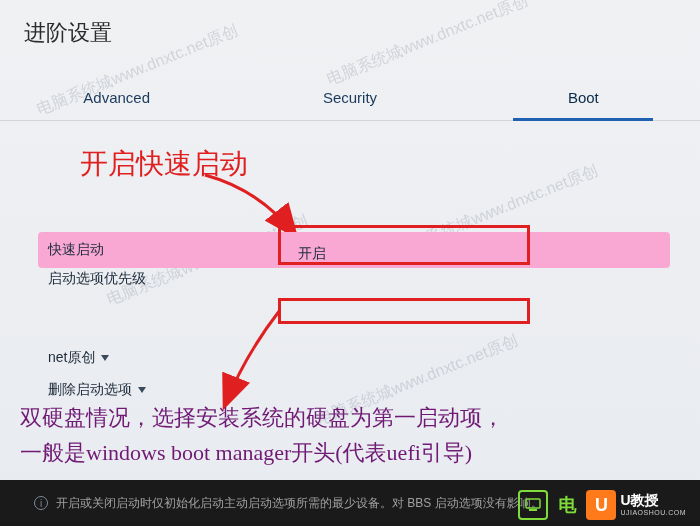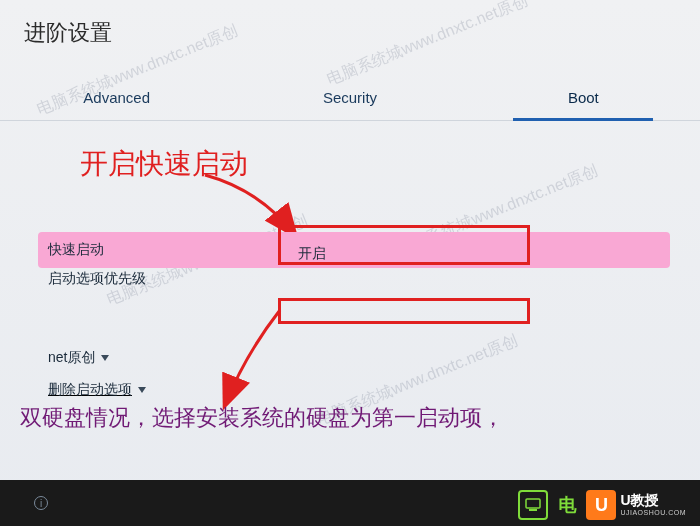--- a/index.html
+++ b/index.html
@@ -79,21 +79,21 @@
       color: #1a2a3a;
     }
     .row-value {
       font-size: 14px;
       color: #1a2a3a;
       margin-top: 8px;
     }
     .row-priority { top: 261px; padding-left: 10px; }
     .row-option1 { top: 306px; padding-left: 10px; }
     .row-add { top: 340px; padding-left: 10px; }
-    .row-del { top: 372px; padding-left: 10px; text-decoration: underline; }
+    .row-del { top: 372px; padding-left: 10px; }
     .dropdown-icon {
       display: inline-block;
       margin-left: 6px;
       width: 0;
       height: 0;
       border-left: 4px solid transparent;
       border-right: 4px solid transparent;
       border-top: 6px solid #3a4a5a;
       vertical-align: middle;
     }
@@ -271,24 +271,26 @@
   <defs>
     <marker id="ah2" markerWidth="12" markerHeight="10" refX="10" refY="5" orient="auto">
       <polygon points="0 0, 12 5, 0 10" fill="#e02020"></polygon>
     </marker>
   </defs>
   <path d="M 65 5 Q 30 50 10 100" stroke="#e02020" stroke-width="3" fill="none" marker-end="url(#ah2)"></path>
 </svg>
 
 <div class="annotation-2">
   <div>双硬盘情况，选择安装系统的硬盘为第一启动项，</div>
+  <div>一般是windows boot manager开头(代表uefi引导)</div>
 </div>
 
 <div class="footer">
   <span class="info-icon">i</span>
+  <span class="footer-text">开启或关闭启动时仅初始化启动主动启动选项所需的最少设备。对 BBS 启动选项没有影响。</span>
   <div class="footer-logos">
     <div class="logo-box">
       <svg width="18" height="18" viewBox="0 0 18 18">
           <rect x="2" y="3" width="14" height="9" rx="1" fill="none" stroke="#7fdc3a" stroke-width="1.5"></rect>
           <rect x="5" y="13" width="8" height="2" fill="#7fdc3a"></rect>
         </svg>
     </div>
     <span style="color:#7fdc3a; font-size:18px; font-weight:bold;">电</span>
     <div class="logo-u">
       <div class="logo-u-badge">U</div>

